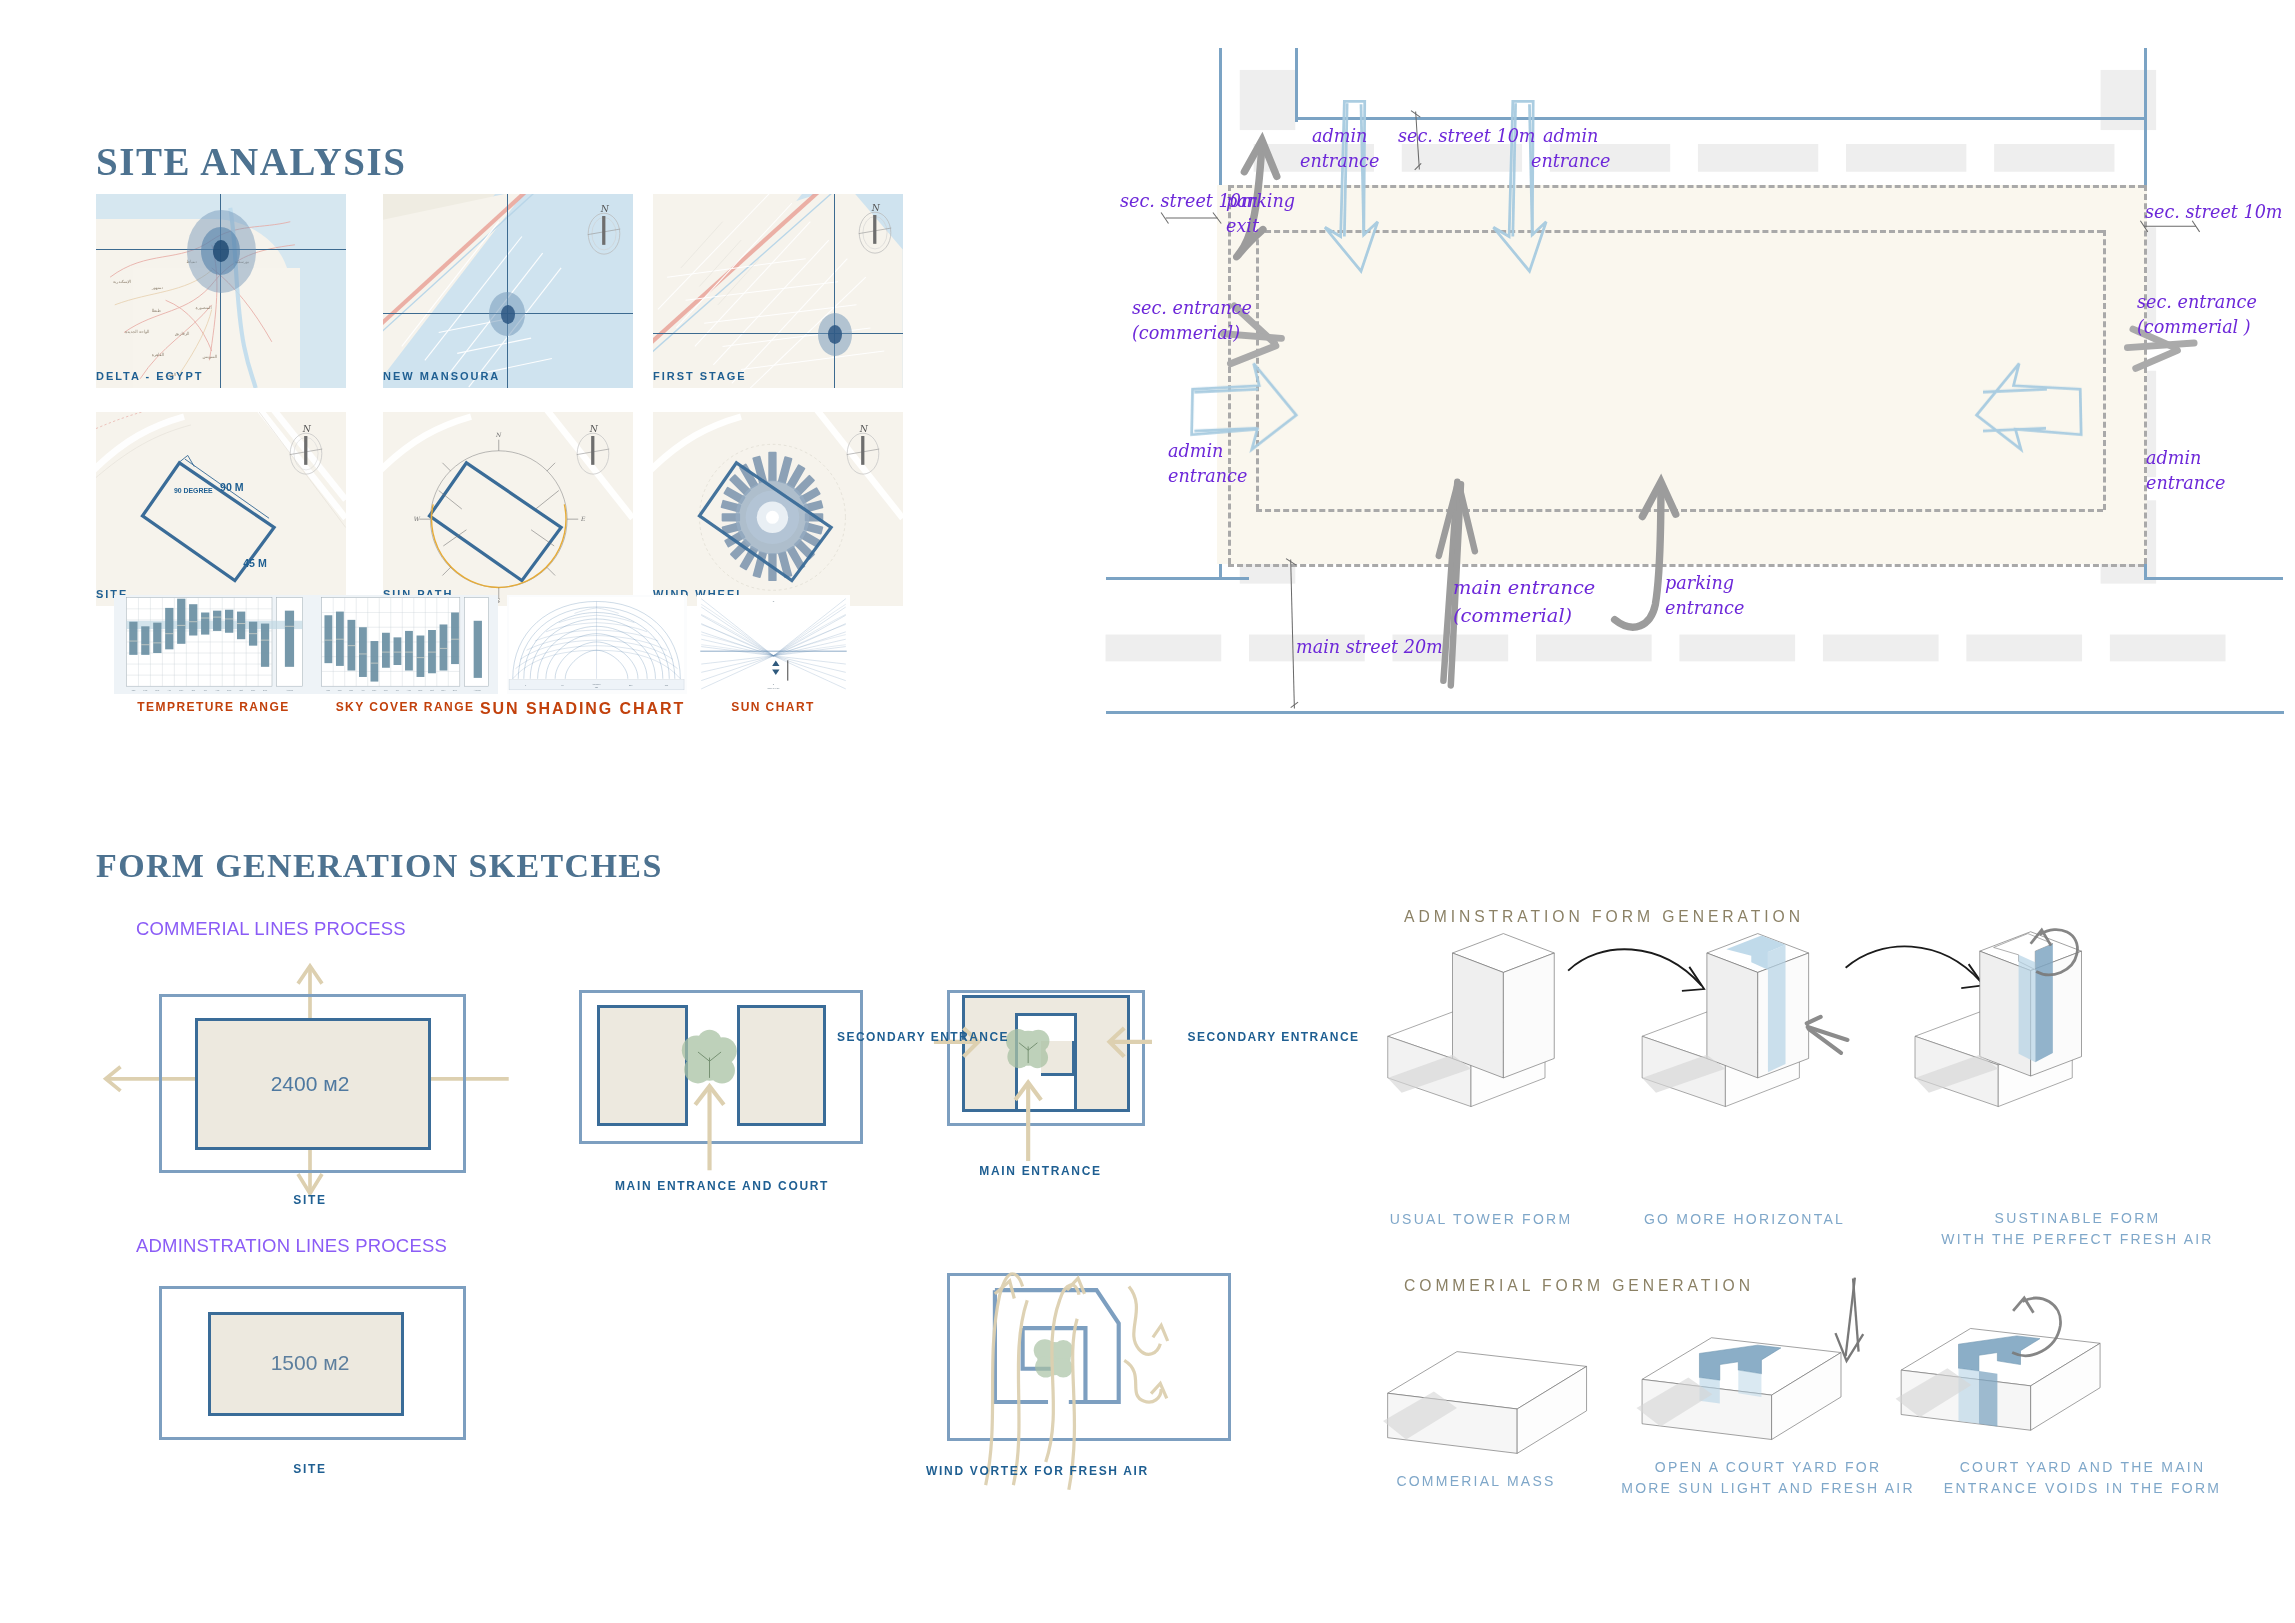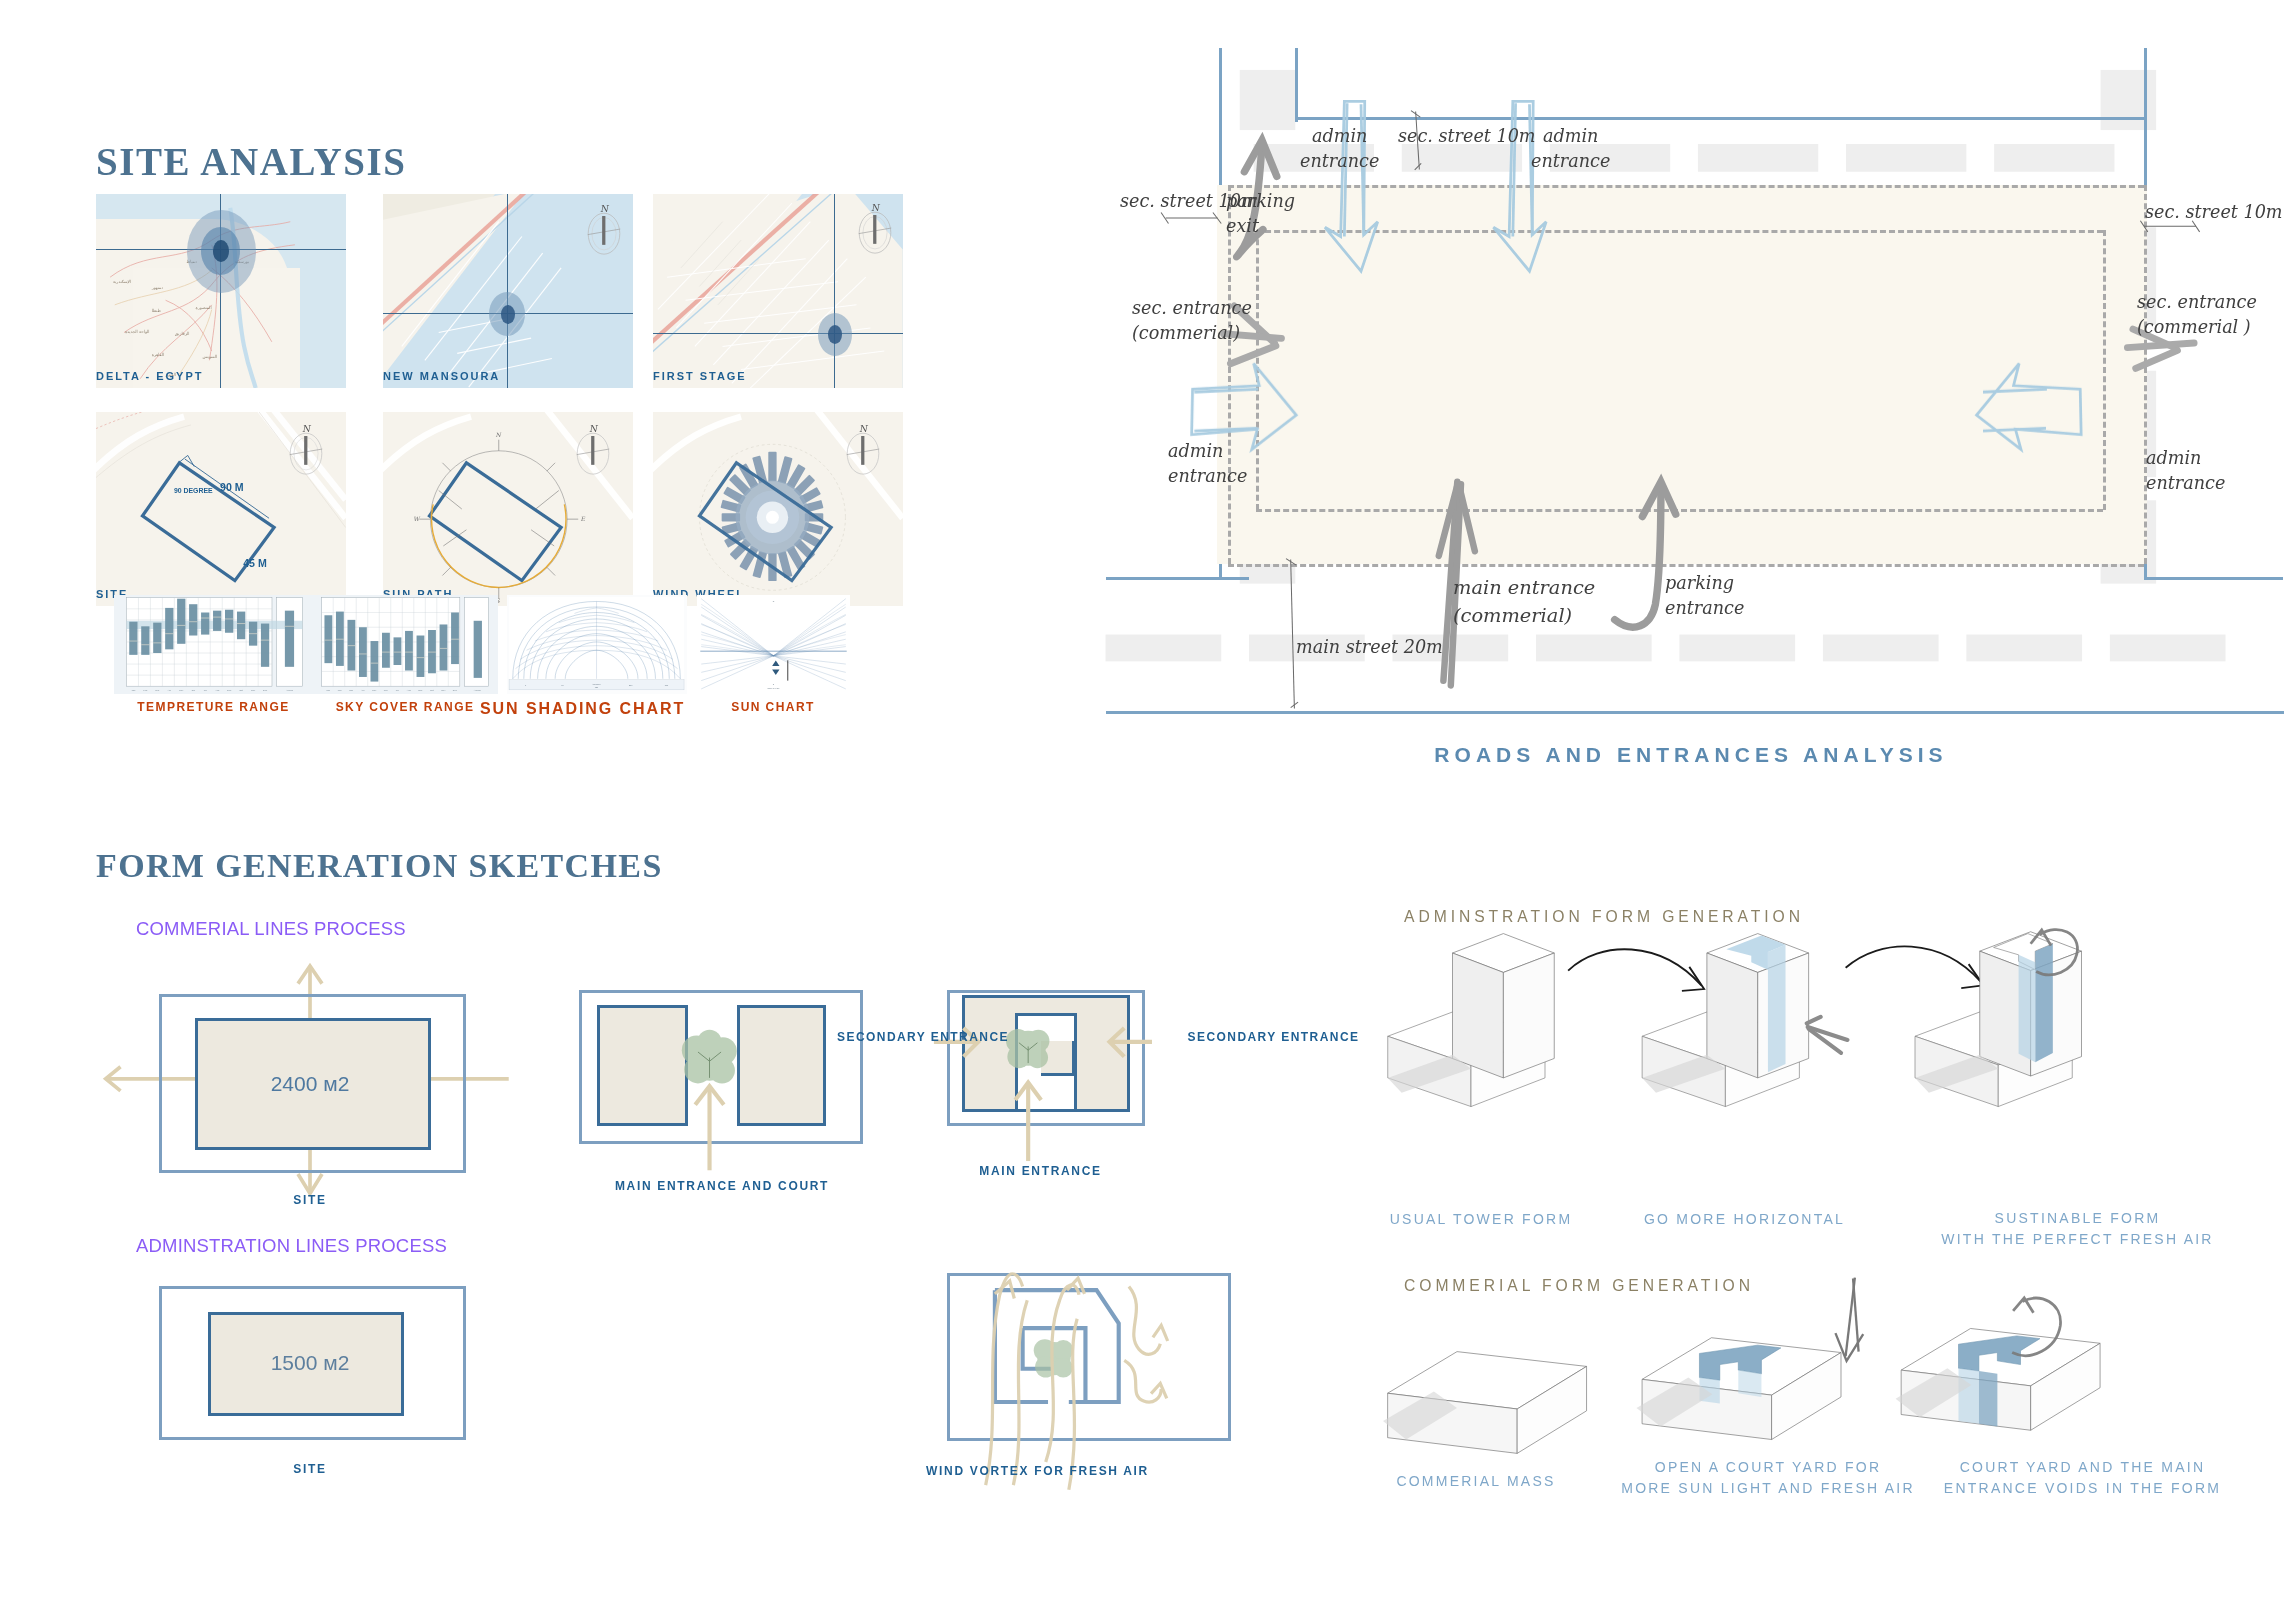--- a/index.html
+++ b/index.html
@@ -14,21 +14,21 @@
   .h2{position:absolute;font-family:"Liberation Sans",sans-serif;font-weight:normal;
       color:#8b5cf6;letter-spacing:.01em;white-space:nowrap;}
   .cap{position:absolute;font-family:"Liberation Sans",sans-serif;font-weight:bold;
        color:#c2410c;letter-spacing:.12em;white-space:nowrap;text-align:center;}
   .sect-title{position:absolute;font-family:"Liberation Sans",sans-serif;
       color:#8b8165;letter-spacing:.25em;white-space:nowrap;font-size:15.7px;}
   .blue-cap{position:absolute;font-family:"Liberation Sans",sans-serif;
       color:#7fa7c9;letter-spacing:.16em;white-space:nowrap;text-align:center;
       font-size:14px;line-height:1.5;}
   .hand{position:absolute;font-family:"DejaVu Serif",serif;font-style:italic;
-      color:#404040;white-space:nowrap;line-height:1.45;}
+      color:#6d28d9;white-space:nowrap;line-height:1.45;}
 
   
   .thumb{position:absolute;overflow:hidden;background:#f6f3ec;}
   .thumb .tcap{position:absolute;left:0;right:0;bottom:6.5px;
       font-family:"Liberation Sans",sans-serif;font-weight:bold;color:#1f5f92;
       font-size:11px;letter-spacing:.18em;}
   .water{position:absolute;background:#cfe2ee;}
   .land{position:absolute;background:#f6f3ec;}
   .xhair-v{position:absolute;width:1.4px;background:#3c6a90;}
   .xhair-h{position:absolute;height:1.4px;background:#3c6a90;}
@@ -692,21 +692,20 @@
     <div class="hand" style="left:139px;top:170px;font-size:17.6px;">parking<br>exit</div>
     <div class="hand" style="left:45px;top:277px;font-size:17.6px;">sec. entrance<br>(commerial)</div>
     <div class="hand" style="left:1050px;top:271px;font-size:17.6px;">sec. entrance<br>(commerial )</div>
     <div class="hand" style="left:81px;top:420px;font-size:17.6px;">admin<br>entrance</div>
     <div class="hand" style="left:1059px;top:427px;font-size:17.6px;">admin<br>entrance</div>
     <div class="hand" style="left:366px;top:555px;font-size:19.4px;">main entrance<br>(commerial)</div>
     <div class="hand" style="left:578px;top:552px;font-size:17.6px;">parking<br>entrance</div>
     <div class="hand" style="left:209px;top:616px;font-size:17.6px;">main street 20m</div>
   </div>
 
-  <div class="cap" style="left:1087px;top:743px;width:1208px;font-size:21px;letter-spacing:.24em;color:#5b8ab0;">ROADS AND ENTRANCES ANALYSIS</div>
 
   <div class="h1" style="left:96px;top:847px;font-size:34px;">FORM GENERATION SKETCHES</div>
 
   <div class="h2" style="left:136px;top:918px;font-size:18.5px;">COMMERIAL LINES PROCESS</div>
 
   <div class="sk" style="left:139px;top:962px;width:342px;height:241px;">
     <svg class="abs" style="left:0;top:0" width="342" height="241" viewBox="0 0 740 520">
       <g stroke="#ddd0b0" stroke-width="8" fill="none">
         <line x1="370" y1="8" x2="370" y2="500"></line>
         <line x1="-70" y1="252" x2="800" y2="252"></line>

